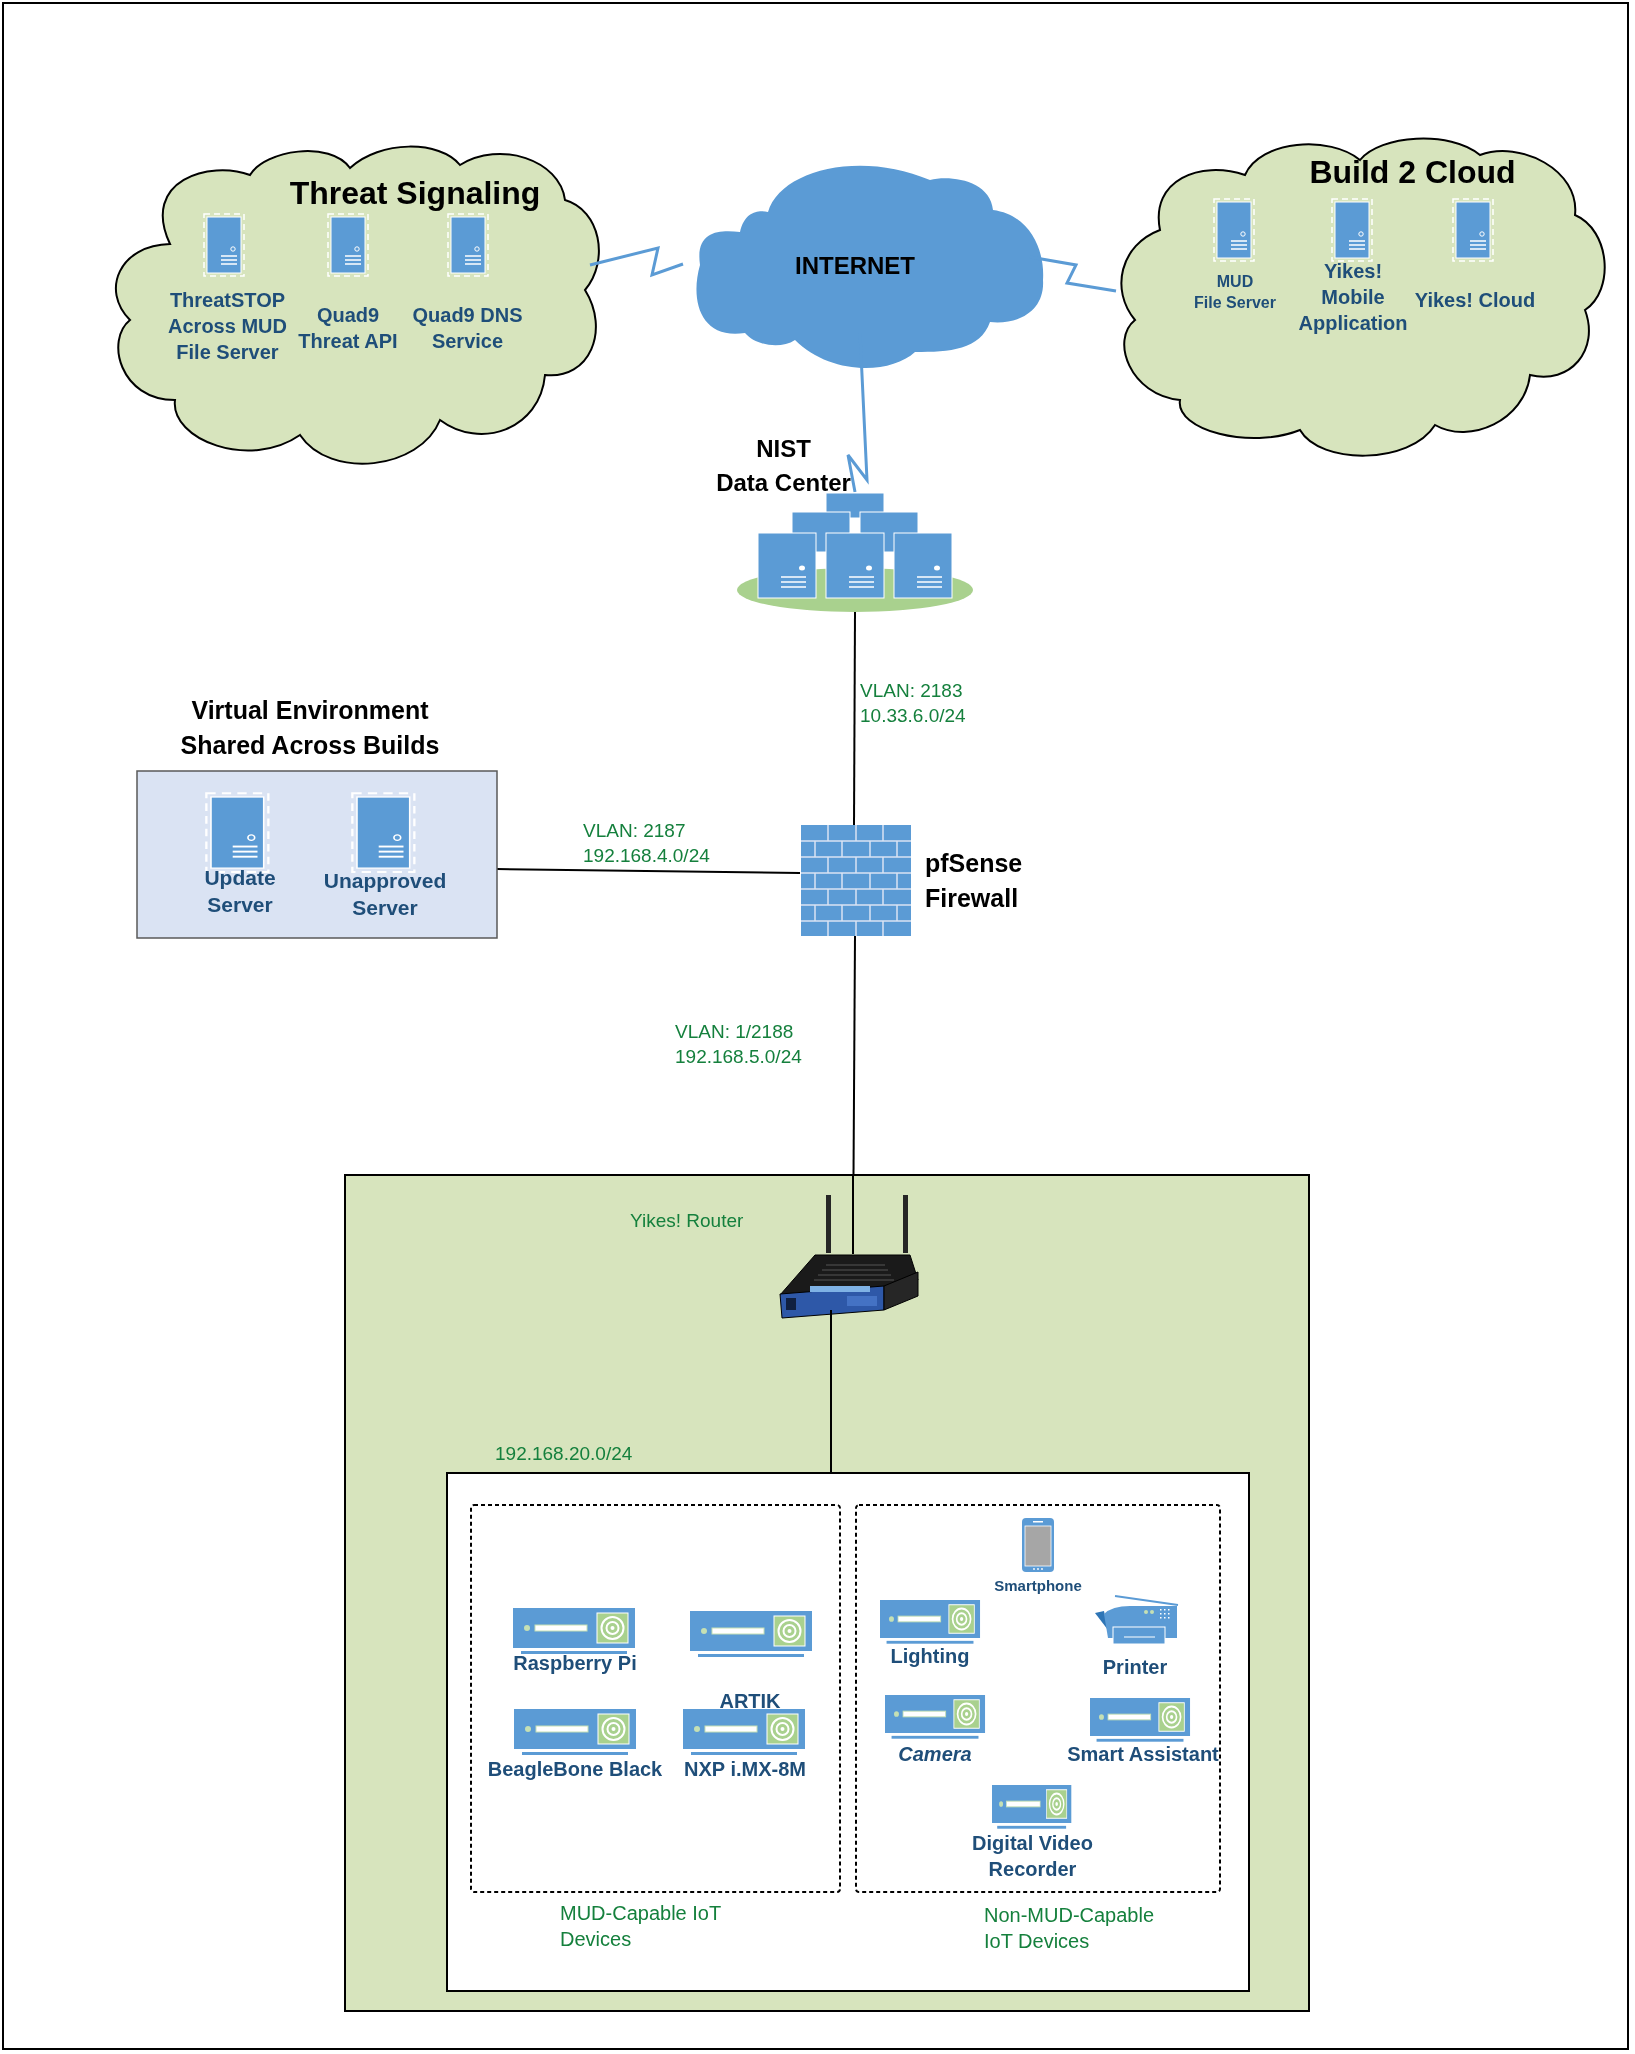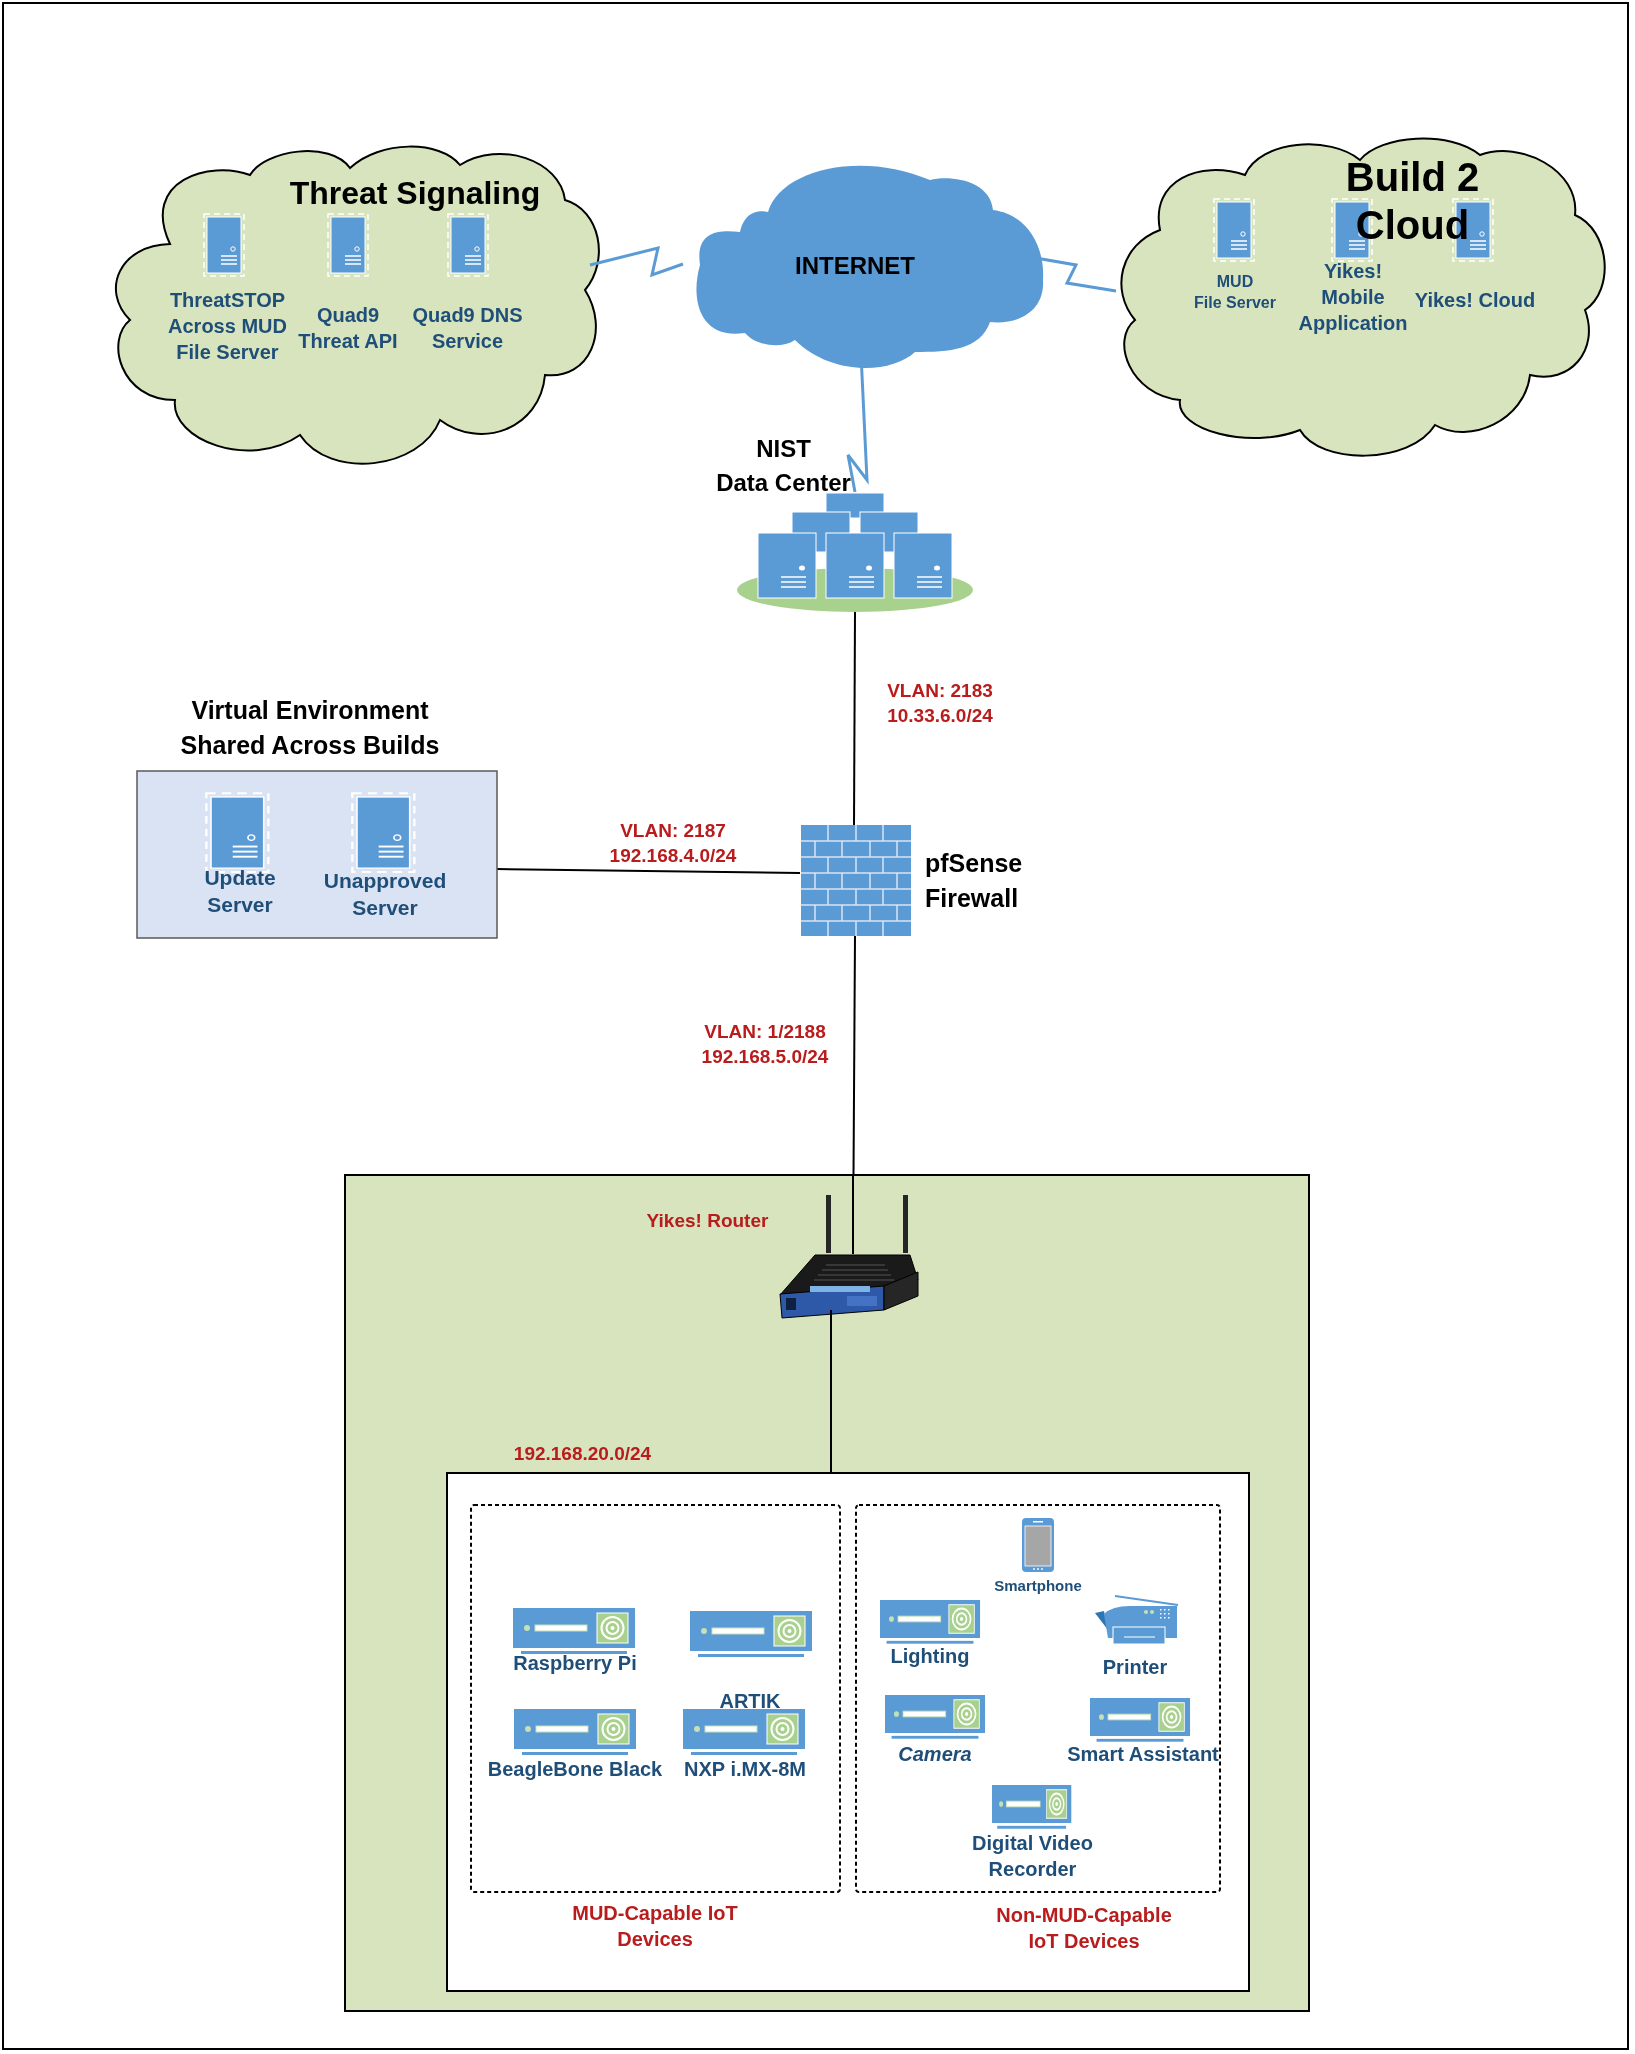--- a/index.html
+++ b/index.html
@@ -4,21 +4,21 @@
 <style>
   html, body { margin:0; padding:0; background:#ffffff; }
   body { width:1635px; height:2054px; position:relative; overflow:hidden;
          font-family:"Liberation Sans", "DejaVu Sans", sans-serif; }
   .frame { position:absolute; left:2px; top:2px; width:1627px; height:2048px;
            border:2px solid #000; box-sizing:border-box; }
   svg.bg { position:absolute; left:0; top:0; }
   .abs { position:absolute; }
   .title-black { color:#000; font-weight:bold; text-align:center; line-height:1.2; }
   .label-blue { color:#1f4e79; font-weight:bold; text-align:center; line-height:1.3; }
-  .label-black { color:#b91c1c; font-weight:bold; text-align:center; line-height:1.3; }
+  .label-black { color:#15803d; font-weight:normal; line-height:1.3; }
 </style>
 </head>
 <body>
 
 <div class="frame"></div>
 
 <svg class="bg" width="1635" height="2054">
   <defs>
     <g id="server-tower">
       <rect x="-3" y="-3" width="40" height="62" fill="none" stroke="#ffffff" stroke-width="1.5" stroke-dasharray="6,4"></rect>
@@ -214,21 +214,21 @@
 </div>
 <div class="abs label-blue" style="left:288px;top:302px;width:120px;font-size:20px;">
   <div>Quad9</div>
   <div>Threat API</div>
 </div>
 <div class="abs label-blue" style="left:400px;top:302px;width:135px;font-size:20px;">
   <div>Quad9 DNS</div>
   <div>Service</div>
 </div>
 
-<div class="abs title-black" style="left:1290px;top:153px;width:245px;font-size:40px;">Build 2 Cloud</div>
+<div class="abs title-black" style="left:1290px;top:153px;width:245px;font-size:32px;">Build 2 Cloud</div>
 <div class="abs label-blue" style="left:1175px;top:272px;width:120px;font-size:16px;">
   <div>MUD</div>
   <div>File Server</div>
 </div>
 <div class="abs label-blue" style="left:1293px;top:258px;width:120px;font-size:20px;">
   <div>Yikes!</div>
   <div>Mobile</div>
   <div>Application</div>
 </div>
 <div class="abs label-blue" style="left:1405px;top:287px;width:140px;font-size:20px;">

